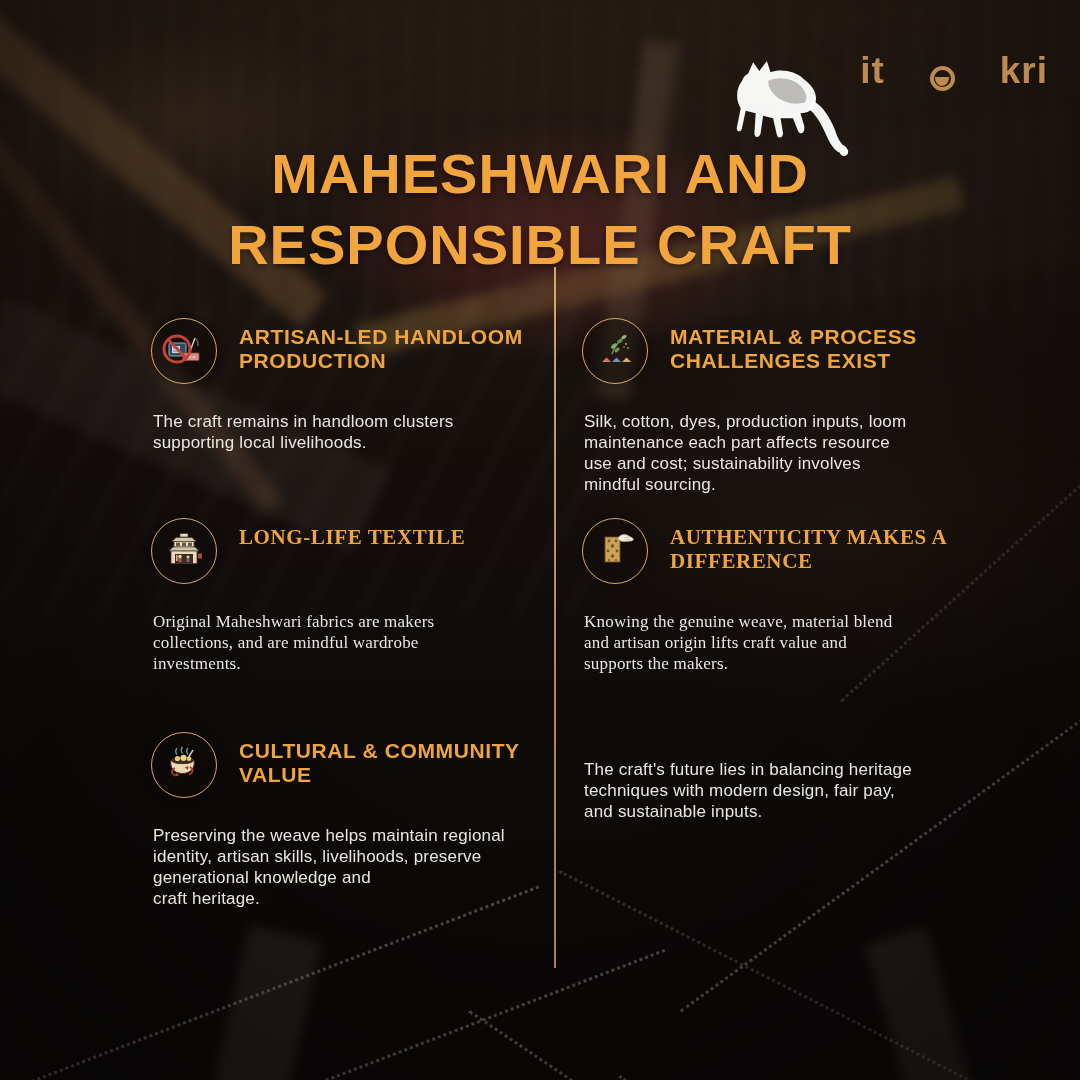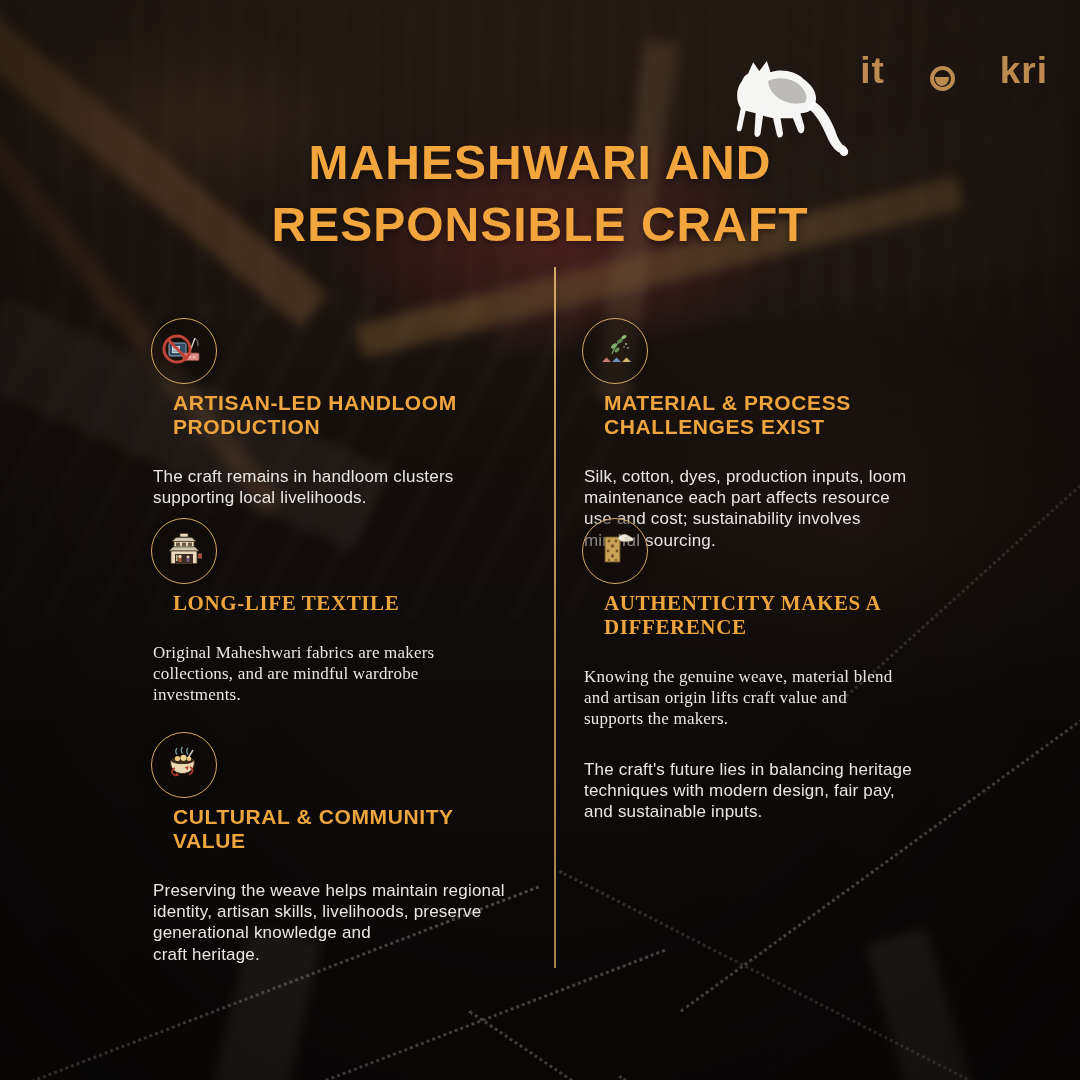--- a/index.html
+++ b/index.html
@@ -63,32 +63,32 @@
   .logo-o{
     display:inline-block;width:25px;height:25px;border:4px solid #bd8b50;border-radius:50%;
     position:relative;margin:0 1px;top:2px;box-sizing:border-box;
   }
   .logo-o::after{
     content:"";position:absolute;left:10%;right:10%;bottom:8%;height:48%;
     background:#bd8b50;border-radius:0 0 50% 50%/0 0 100% 100%;
   }
   .title{
     position:absolute;left:0;top:100px;width:100%;text-align:center;
-    color:#f2a53c;font-size:48px;font-weight:800;letter-spacing:1px;line-height:1.28;
+    color:#f2a53c;font-size:56px;font-weight:800;letter-spacing:1px;line-height:1.28;
     white-space:pre-line;text-shadow:0 2px 6px rgba(0,0,0,.45);
   }
   .cat{position:absolute;left:724px;top:56px;width:128px;height:112px;}
   
   .divider{
     position:absolute;left:554px;top:267px;width:2px;height:701px;
     background:linear-gradient(180deg,#e0b873,#c2975a 60%,#b98d52);opacity:.9;
   }
   
   .section{position:absolute;width:420px;}
-  .sec-head{display:flex;align-items:flex-start;flex-direction:column;}
+  .sec-head{display:flex;align-items:flex-start;}
   .icon-circle{
     flex:none;width:64px;height:64px;border:1.5px solid #d6a95f;border-radius:50%;
     background:rgba(16,11,8,.45);display:flex;align-items:center;justify-content:center;
     box-shadow:0 0 10px rgba(0,0,0,.4);
   }
   .icon-circle svg{width:44px;height:44px;display:block;}
   .sec-heading{
     margin:7px 0 0 22px;color:#efa53d;font-size:21px;font-weight:bold;
     letter-spacing:.6px;line-height:1.15;white-space:pre-line;
   }

